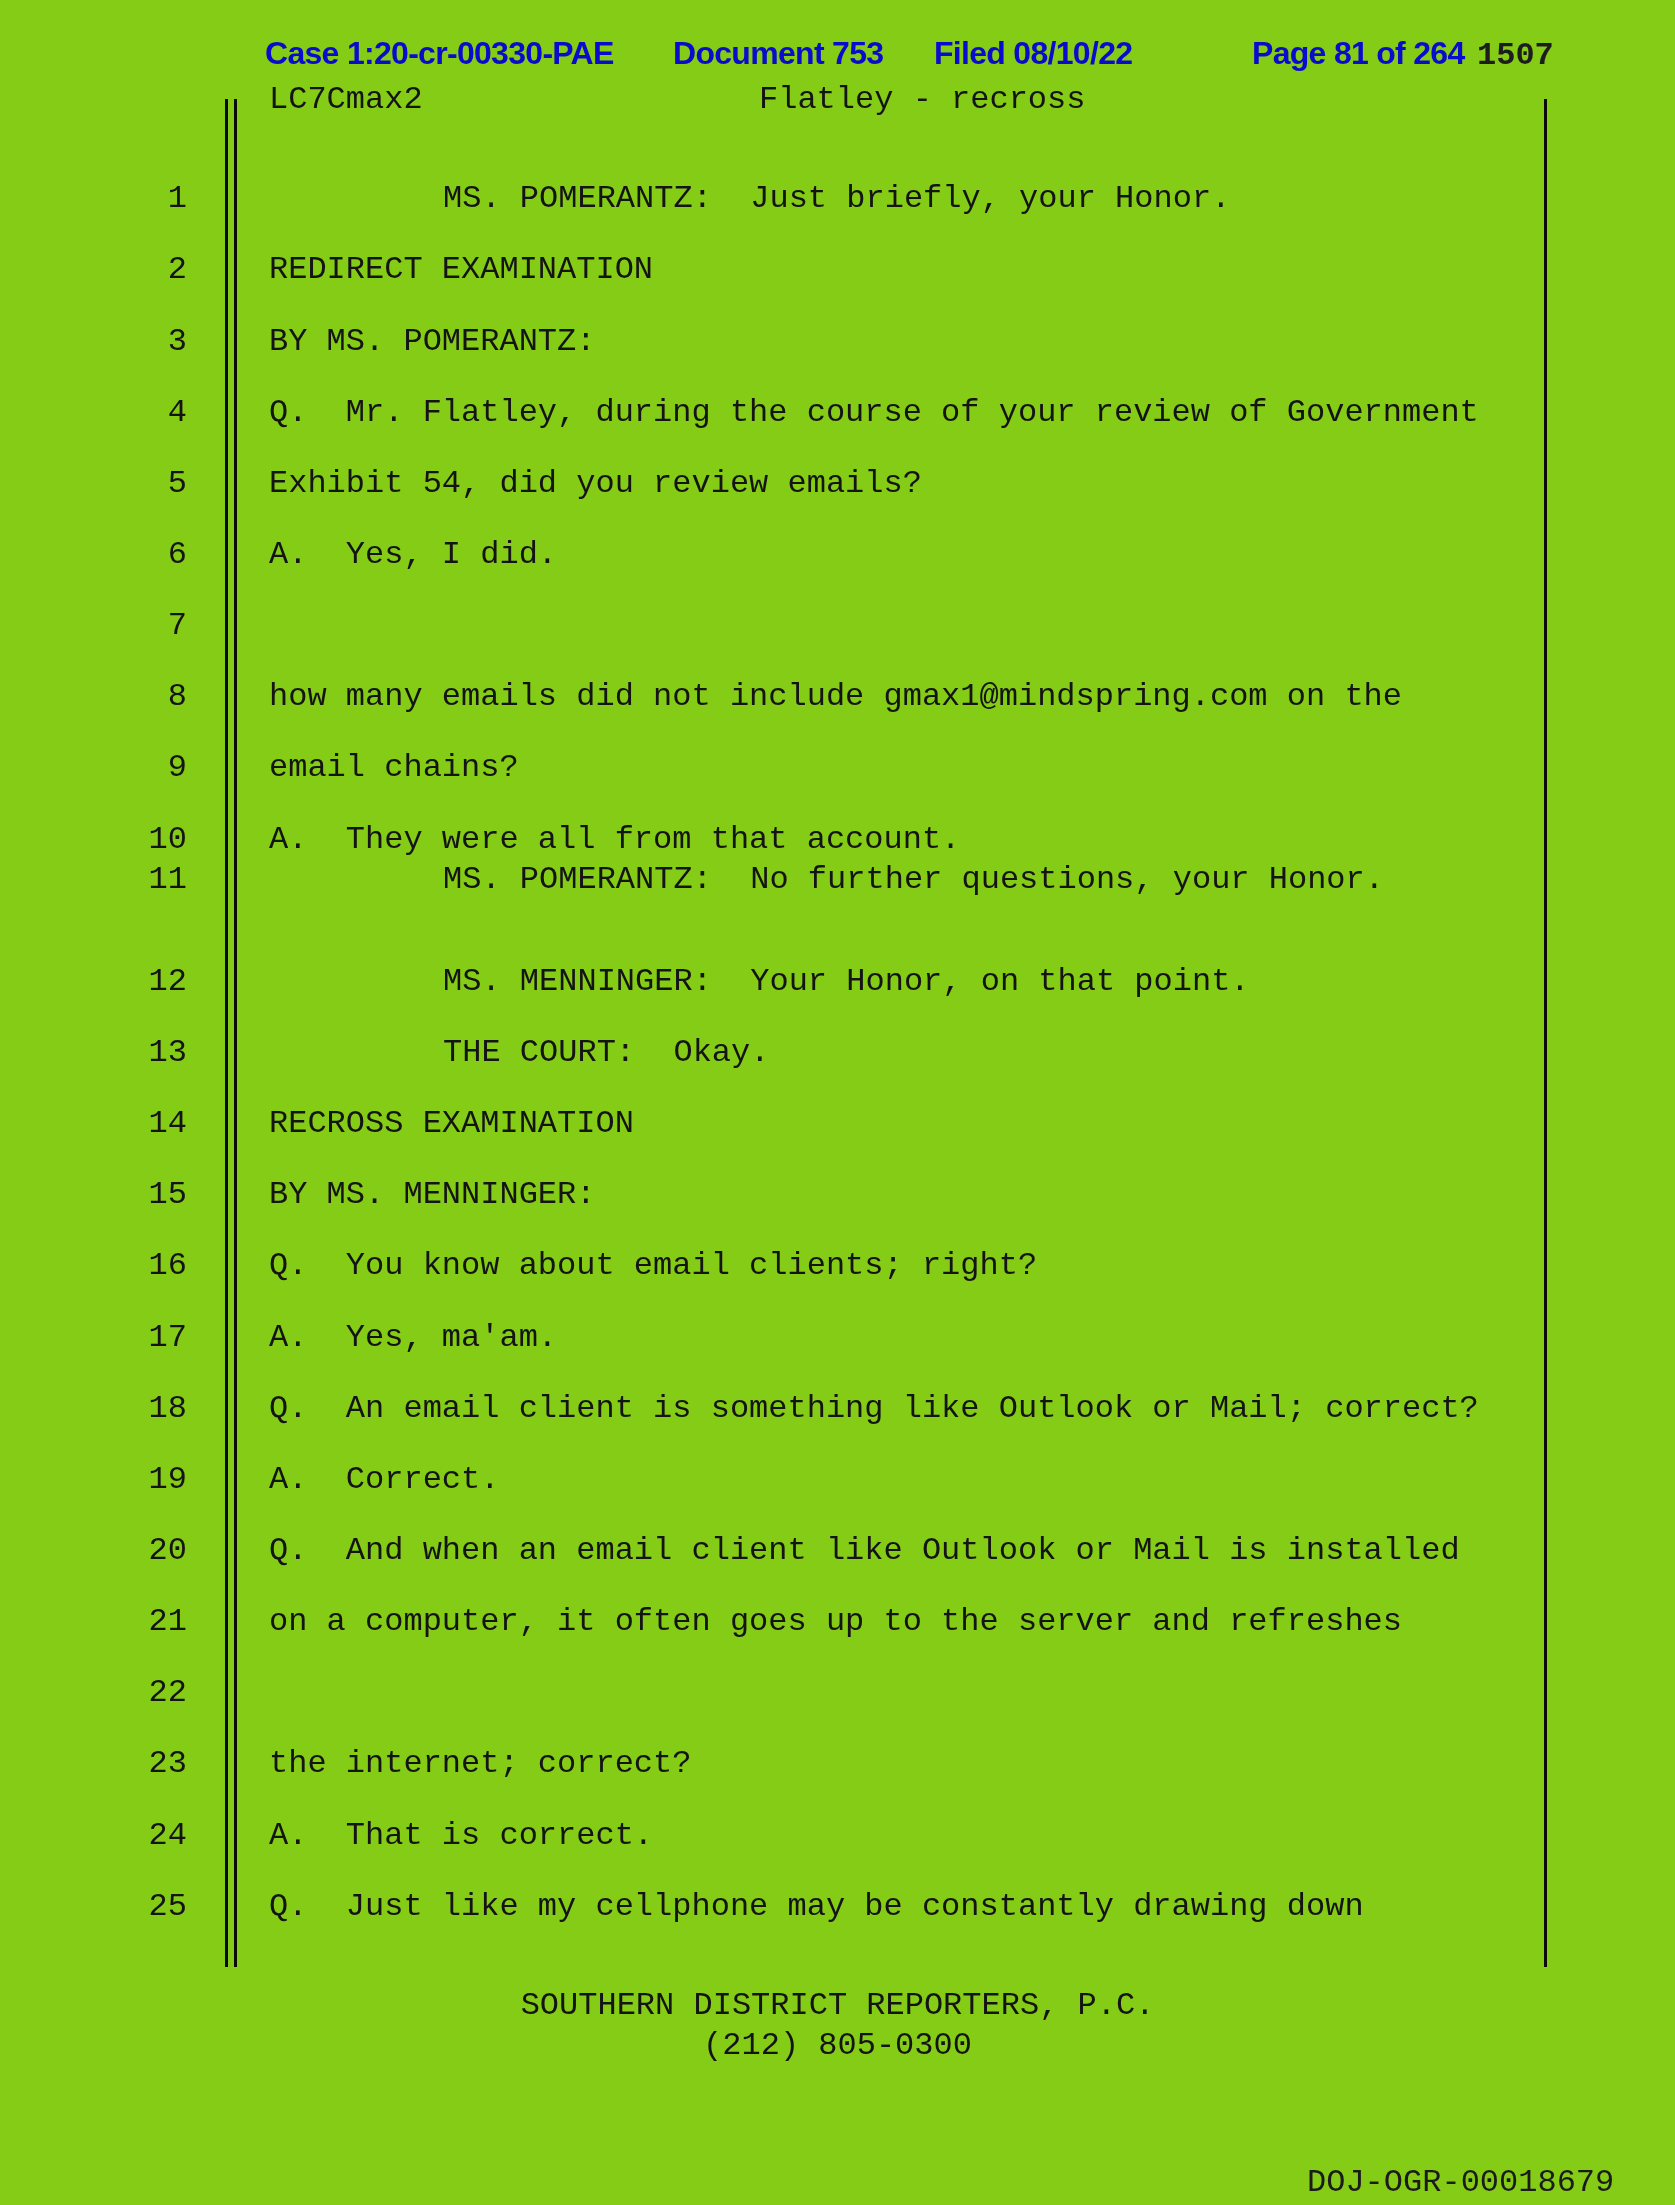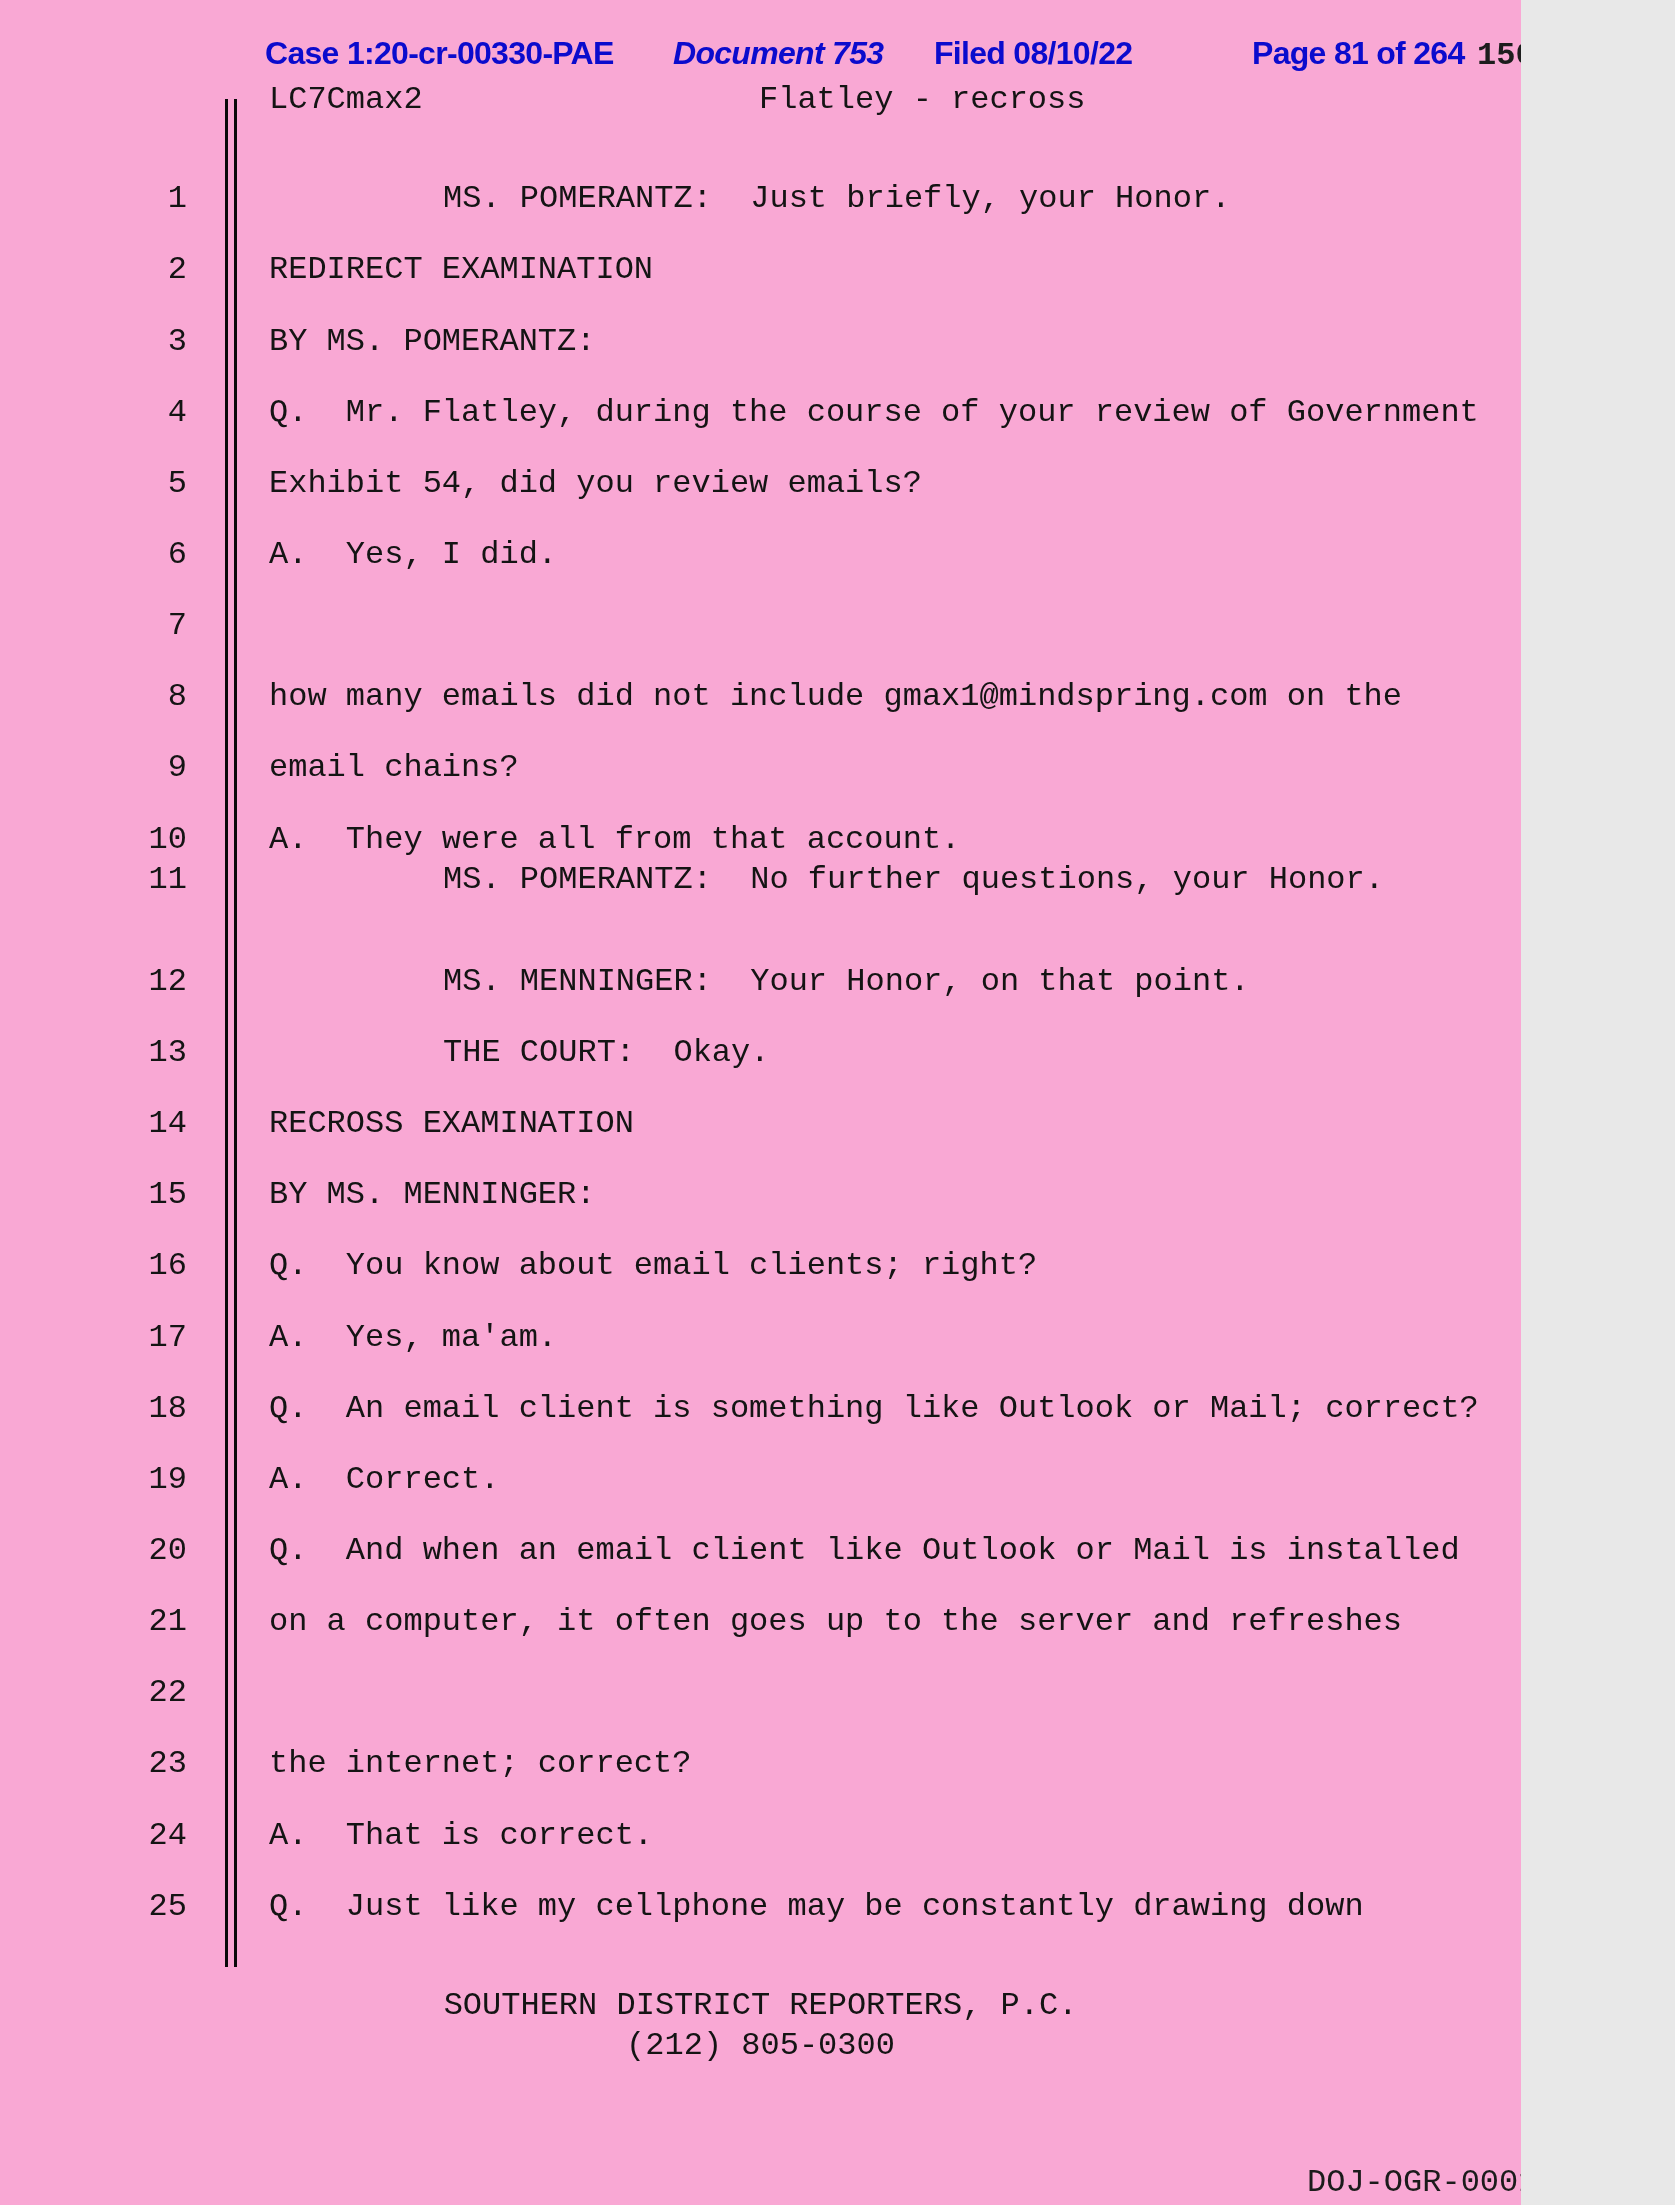--- a/index.html
+++ b/index.html
@@ -1,21 +1,21 @@
 <!DOCTYPE html>
 <html style="font-size:10.5px"><head>
 <meta charset="utf-8">
 <style>
   * { margin: 0; padding: 0; box-sizing: border-box; }
   html, body { background: #e8e8e8; }
   .page {
     position: relative;
-    width: 1521px;
+    width: 1675px;
     height: 2205px;
-    background: #f9a8d4;
+    background: #84cc16;
     font-family: "Liberation Mono", "DejaVu Sans Mono", monospace;
     color: #141414;
     overflow: hidden;
   }
   
   .hdr-item {
     position: absolute;
     top: 35px;
     font-family: "Liberation Sans", "DejaVu Sans", sans-serif;
     font-size: 32px;
@@ -95,21 +95,21 @@
     color: #1b1b1b;
     white-space: pre;
   }
 </style>
 </head>
 <body>
 
 <div class="page" style="color: rgb(20, 20, 20);">
 
   <span class="hdr-item h-case" style="color: rgb(11, 11, 205);">Case 1:20-cr-00330-PAE</span>
-  <span class="hdr-item h-doc" style="color: rgb(11, 11, 205); font-style: italic;">Document 753</span>
+  <span class="hdr-item h-doc" style="color: rgb(11, 11, 205);">Document 753</span>
   <span class="hdr-item h-filed" style="color: rgb(11, 11, 205);">Filed 08/10/22</span>
   <span class="hdr-item h-page" style="color: rgb(11, 11, 205);">Page 81 of 264</span>
   <span class="h-folio">1507</span>
 
   <span class="sub-id">LC7Cmax2</span>
   <span class="sub-title">Flatley - recross</span>
 
   <div class="vrule vrule-left-a"></div>
   <div class="vrule vrule-left-b"></div>
   <div class="vrule vrule-right"></div>

